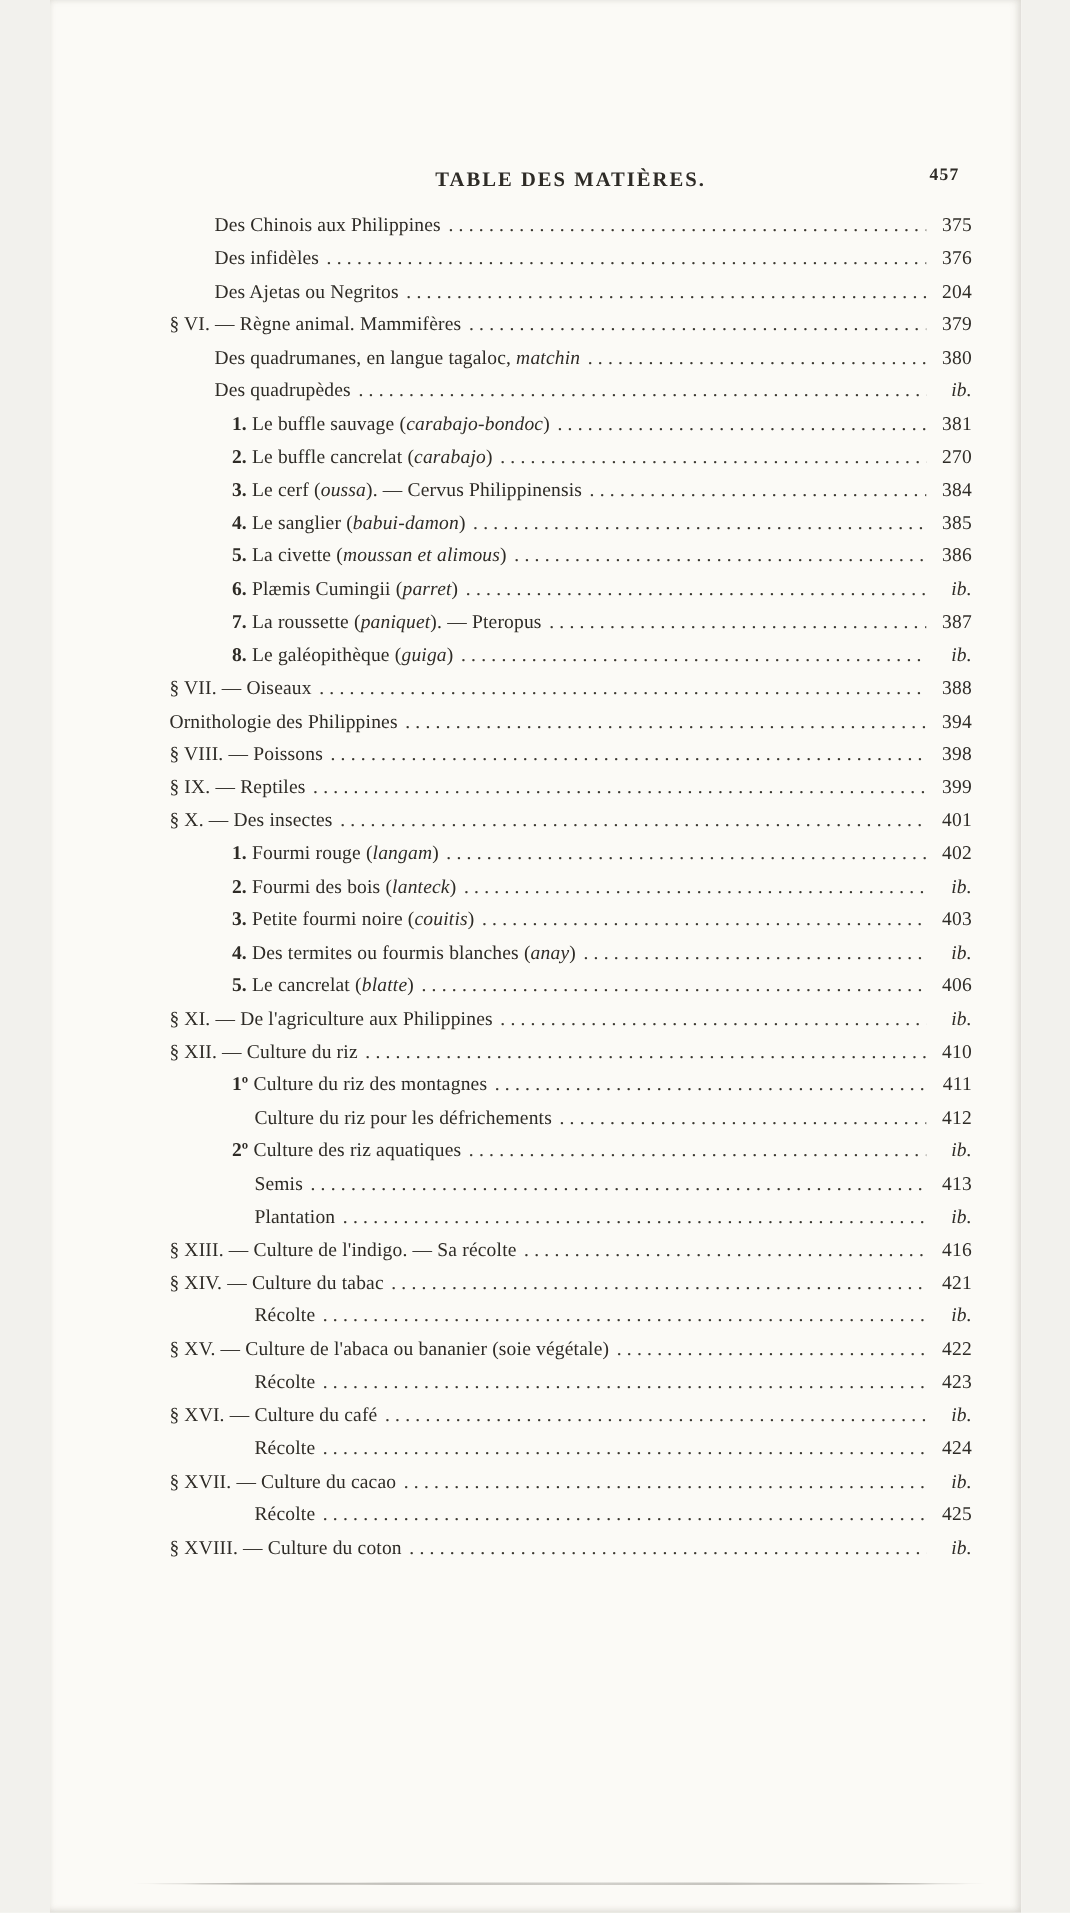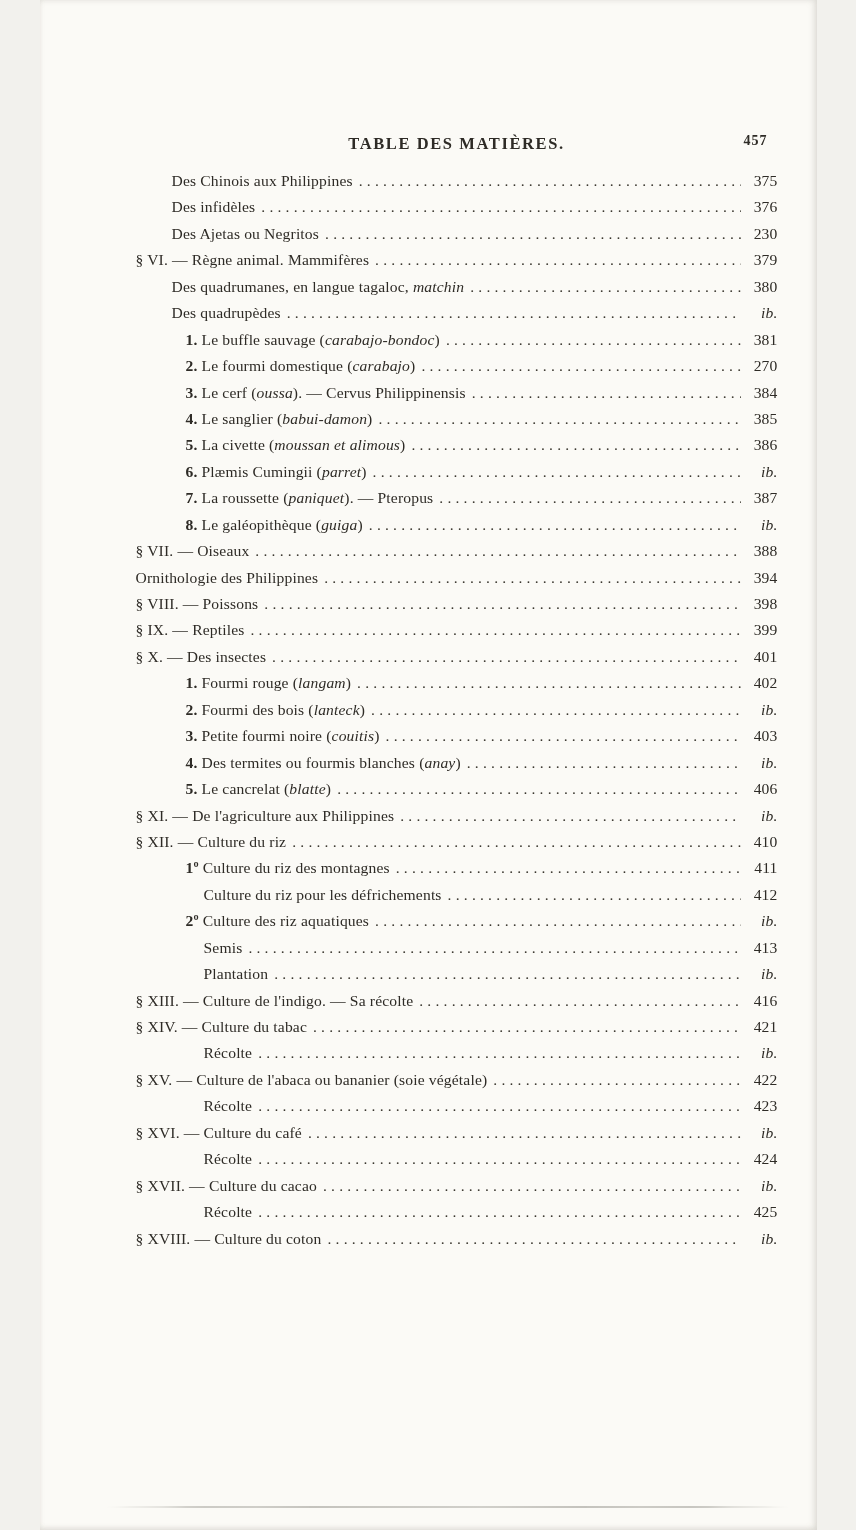--- a/index.html
+++ b/index.html
@@ -106,21 +106,21 @@
           <span class="toc-page">375</span>
         </div>
         <div class="toc-row indent-1">
           <span class="toc-label"><span>Des infidèles</span></span>
           <span class="leader">............................................................................................................................................</span>
           <span class="toc-page">376</span>
         </div>
         <div class="toc-row indent-1">
           <span class="toc-label"><span>Des Ajetas ou Negritos</span></span>
           <span class="leader">............................................................................................................................................</span>
-          <span class="toc-page">230</span>
+          <span class="toc-page">204</span>
         </div>
         <div class="toc-row indent-0">
           <span class="toc-label"><span>§ VI. — Règne animal. Mammifères</span></span>
           <span class="leader">............................................................................................................................................</span>
           <span class="toc-page">379</span>
         </div>
         <div class="toc-row indent-1">
           <span class="toc-label"><span>Des quadrumanes, en langue tagaloc, </span><span class="it">matchin</span></span>
           <span class="leader">............................................................................................................................................</span>
           <span class="toc-page">380</span>
@@ -129,21 +129,21 @@
           <span class="toc-label"><span>Des quadrupèdes</span></span>
           <span class="leader">............................................................................................................................................</span>
           <span class="toc-page it">ib.</span>
         </div>
         <div class="toc-row indent-2">
           <span class="toc-label"><span class="bd">1. </span><span>Le buffle sauvage (</span><span class="it">carabajo-bondoc</span><span>)</span></span>
           <span class="leader">............................................................................................................................................</span>
           <span class="toc-page">381</span>
         </div>
         <div class="toc-row indent-2">
-          <span class="toc-label"><span class="bd">2. </span><span>Le fourmi domestique (</span><span class="it">carabajo</span><span>)</span></span>
+          <span class="toc-label"><span class="bd">2. </span><span>Le buffle cancrelat (</span><span class="it">carabajo</span><span>)</span></span>
           <span class="leader">............................................................................................................................................</span>
           <span class="toc-page">270</span>
         </div>
         <div class="toc-row indent-2">
           <span class="toc-label"><span class="bd">3. </span><span>Le cerf (</span><span class="it">oussa</span><span>). — Cervus Philippinensis</span></span>
           <span class="leader">............................................................................................................................................</span>
           <span class="toc-page">384</span>
         </div>
         <div class="toc-row indent-2">
           <span class="toc-label"><span class="bd">4. </span><span>Le sanglier (</span><span class="it">babui-damon</span><span>)</span></span>

